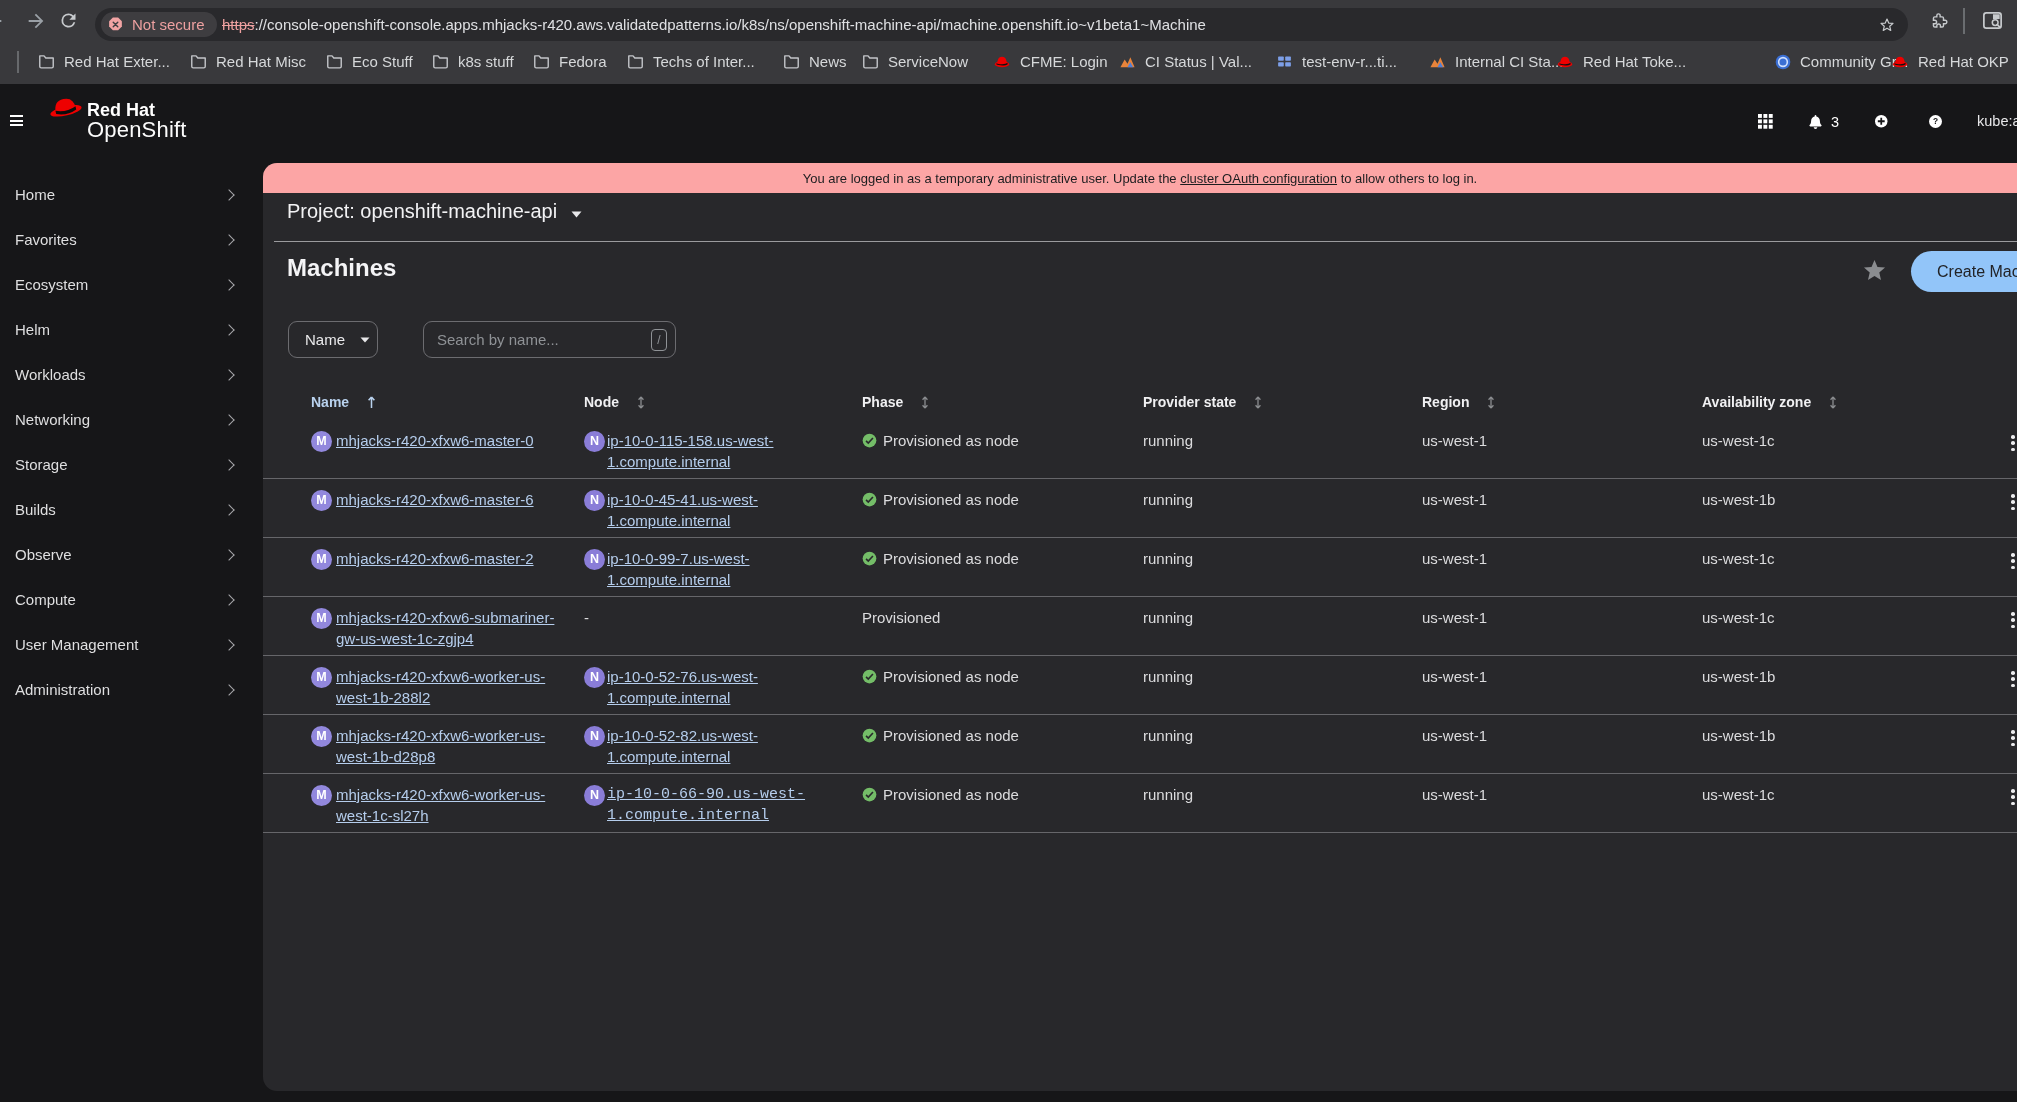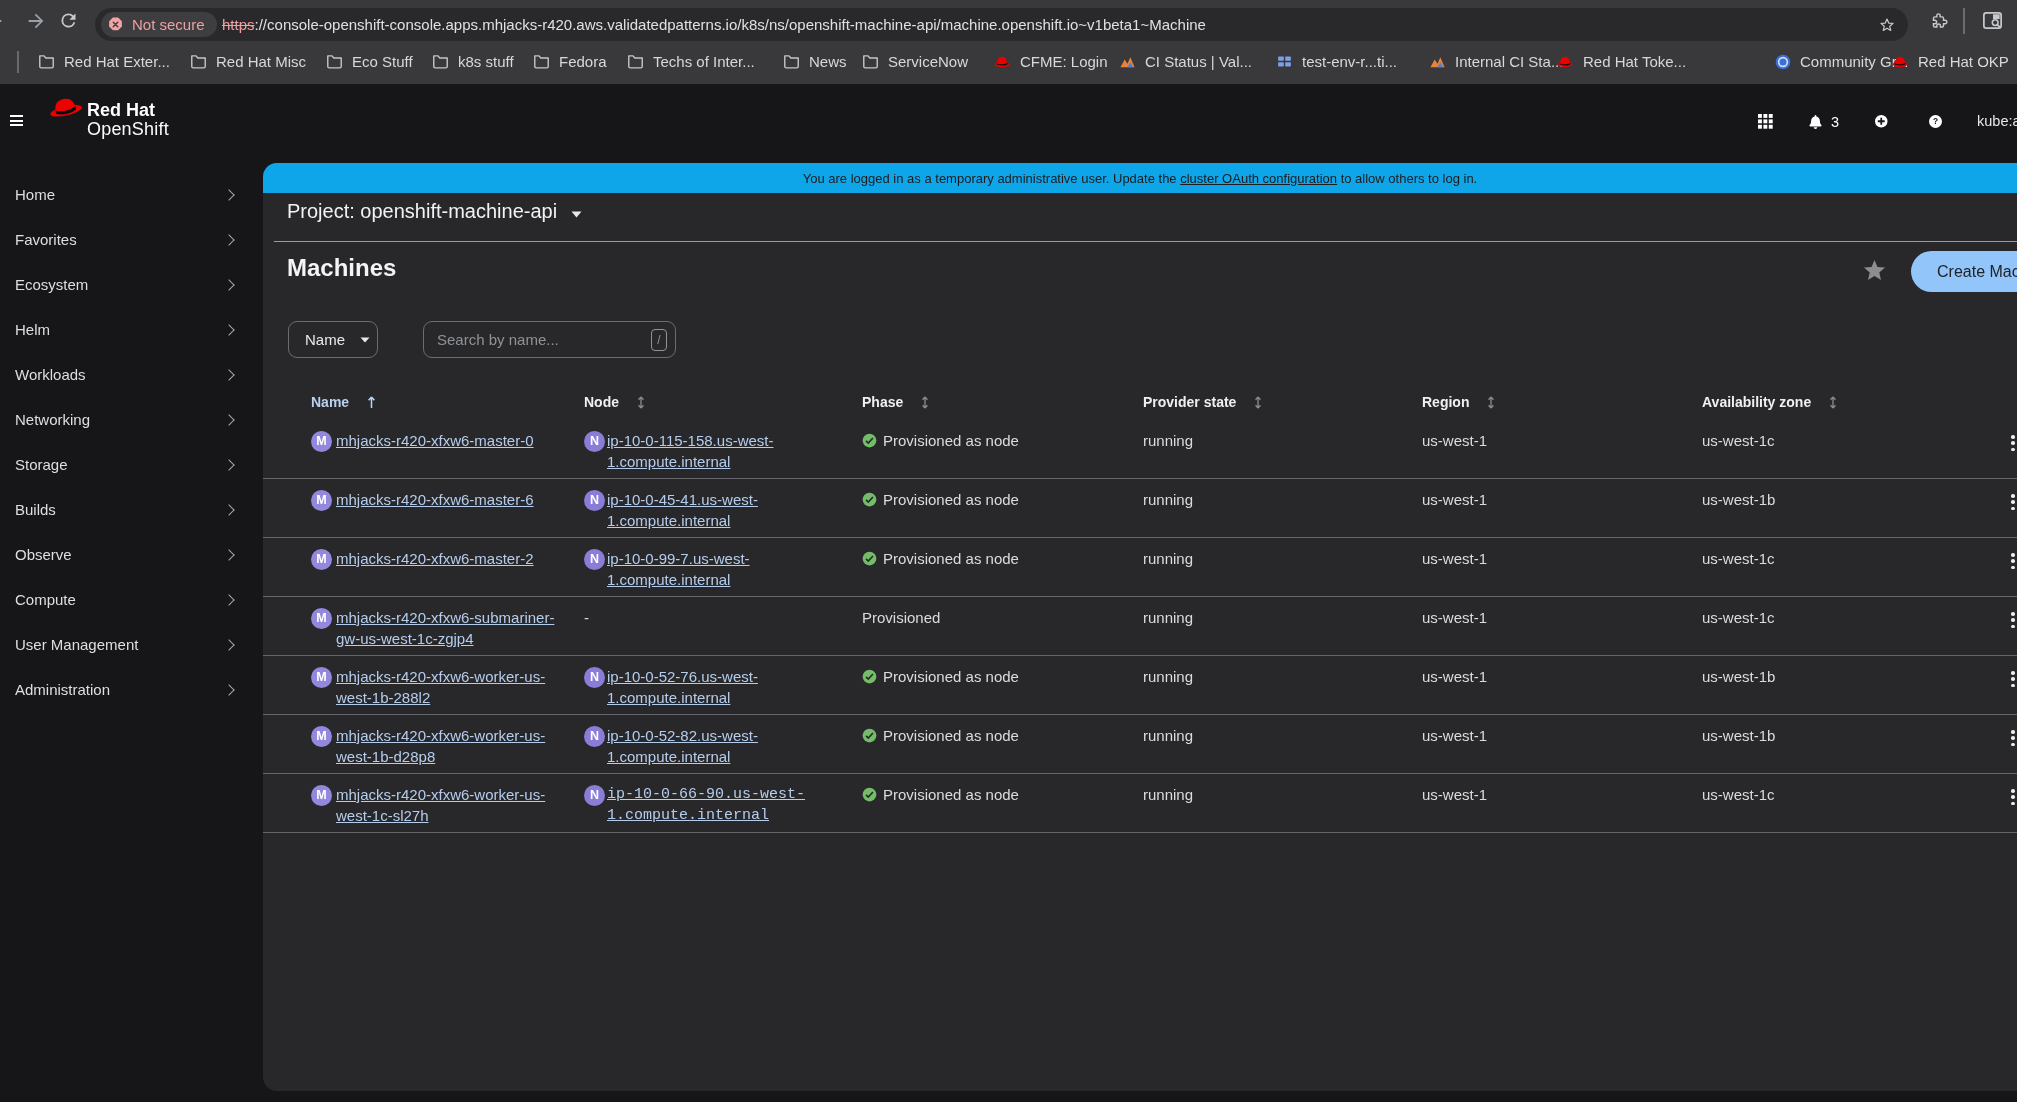--- a/index.html
+++ b/index.html
@@ -22,21 +22,21 @@
 #masthead { position:absolute; left:0; top:84px; width:2017px; height:80px; background:#161618; }
 .mh-ic { position:absolute; display:flex; align-items:center; }
 
 
 #sidebar { position:absolute; left:0; top:164px; width:263px; height:938px; background:#161618; }
 .nav-item { position:absolute; left:0; width:263px; height:45px; display:flex; align-items:center; color:#dfdfe0; font-size:15px; padding-left:15px; }
 .nav-item .chev { position:absolute; right:30px; width:8px; height:8px; border-right:1.6px solid #a8a8ab; border-top:1.6px solid #a8a8ab; transform:rotate(45deg); }
 
 
 #card { position:absolute; left:263px; top:163px; width:1754px; height:928px; background:#28282b; border-radius:14px 0 0 14px; overflow:hidden; }
-#banner { position:absolute; left:0; top:0; width:1754px; height:30px; background:#0ea5e9; color:#1c1d1f; font-size:13px; display:flex; align-items:center; justify-content:center; }
+#banner { position:absolute; left:0; top:0; width:1754px; height:30px; background:#fca5a5; color:#1c1d1f; font-size:13px; display:flex; align-items:center; justify-content:center; }
 #banner a { color:#1c1d1f; text-decoration:underline; }
 #projrow { position:absolute; left:24px; top:37px; color:#f2f2f4; font-size:20px; }
 #hr1 { position:absolute; left:11px; top:78px; width:1743px; height:1px; background:#9b9b9e; }
 #pagetitle { position:absolute; left:24px; top:91px; color:#f4f4f6; font-size:24px; font-weight:bold; }
 #createbtn { position:absolute; left:1648px; top:88px; width:160px; height:41px; background:#92c5f9; border-radius:21px; color:#222326; font-size:16px; display:flex; align-items:center; padding-left:26px; }
 
 #namebtn { position:absolute; left:25px; top:158px; width:90px; height:37px; border:1px solid #6c6c70; border-radius:9px; color:#eaeaec; font-size:15px; display:flex; align-items:center; padding-left:16px; }
 #searchbox { position:absolute; left:120px; top:158px; width:253px; height:37px; border:1px solid #6c6c70; border-radius:9px; color:#8f9296; font-size:15px; display:flex; align-items:center; padding-left:13px;margin-left:40px; }
 #slash { position:absolute; right:8px; top:7px; width:16px; height:22px; border:1px solid #8f9296; border-radius:4px; font-size:12px; display:flex; align-items:center; justify-content:center; }
 
@@ -216,21 +216,21 @@
     <div style="height:2px;background:#fff;"></div>
   </div>
 
   <svg style="position:absolute;left:47px;top:7px;" width="36" height="28" viewBox="0 0 70 54">
     <g transform="rotate(-13 35 30)">
       <path d="M15 38 Q15 15 35 15 Q55 15 55 38 Z" fill="#e00"></path>
       <ellipse cx="35" cy="38.5" rx="31" ry="9" fill="#e00"></ellipse>
       <path d="M15 34 q20 8.5 40 0 l0 6.5 q-20 8.5 -40 0 z" fill="#0c0c0c"></path>
     </g>
   </svg>
-  <div style="position:absolute;left:87px;top:17px;color:#fff;font-size:18px;font-weight:bold;line-height:19px;">Red Hat<br><span style="font-weight:normal;font-size:18px;color:#fbfbfb;letter-spacing:0.2px;">OpenShift</span></div>
+  <div style="position:absolute;left:87px;top:17px;color:#fff;font-size:18px;font-weight:bold;line-height:19px;">Red Hat<br><span style="font-weight:normal;font-size:22px;color:#fbfbfb;letter-spacing:0.2px;">OpenShift</span></div>
 
   <div class="mh-ic" style="left:1758px;top:30px;">
     <svg width="15" height="15" viewBox="0 0 15 15">
       <g fill="#fff">
           <rect x="0" y="0" width="3.9" height="3.9"></rect>
           <rect x="5.4" y="0" width="3.9" height="3.9"></rect>
           <rect x="10.8" y="0" width="3.9" height="3.9"></rect>
           <rect x="0" y="5.4" width="3.9" height="3.9"></rect>
           <rect x="5.4" y="5.4" width="3.9" height="3.9"></rect>
           <rect x="10.8" y="5.4" width="3.9" height="3.9"></rect>

